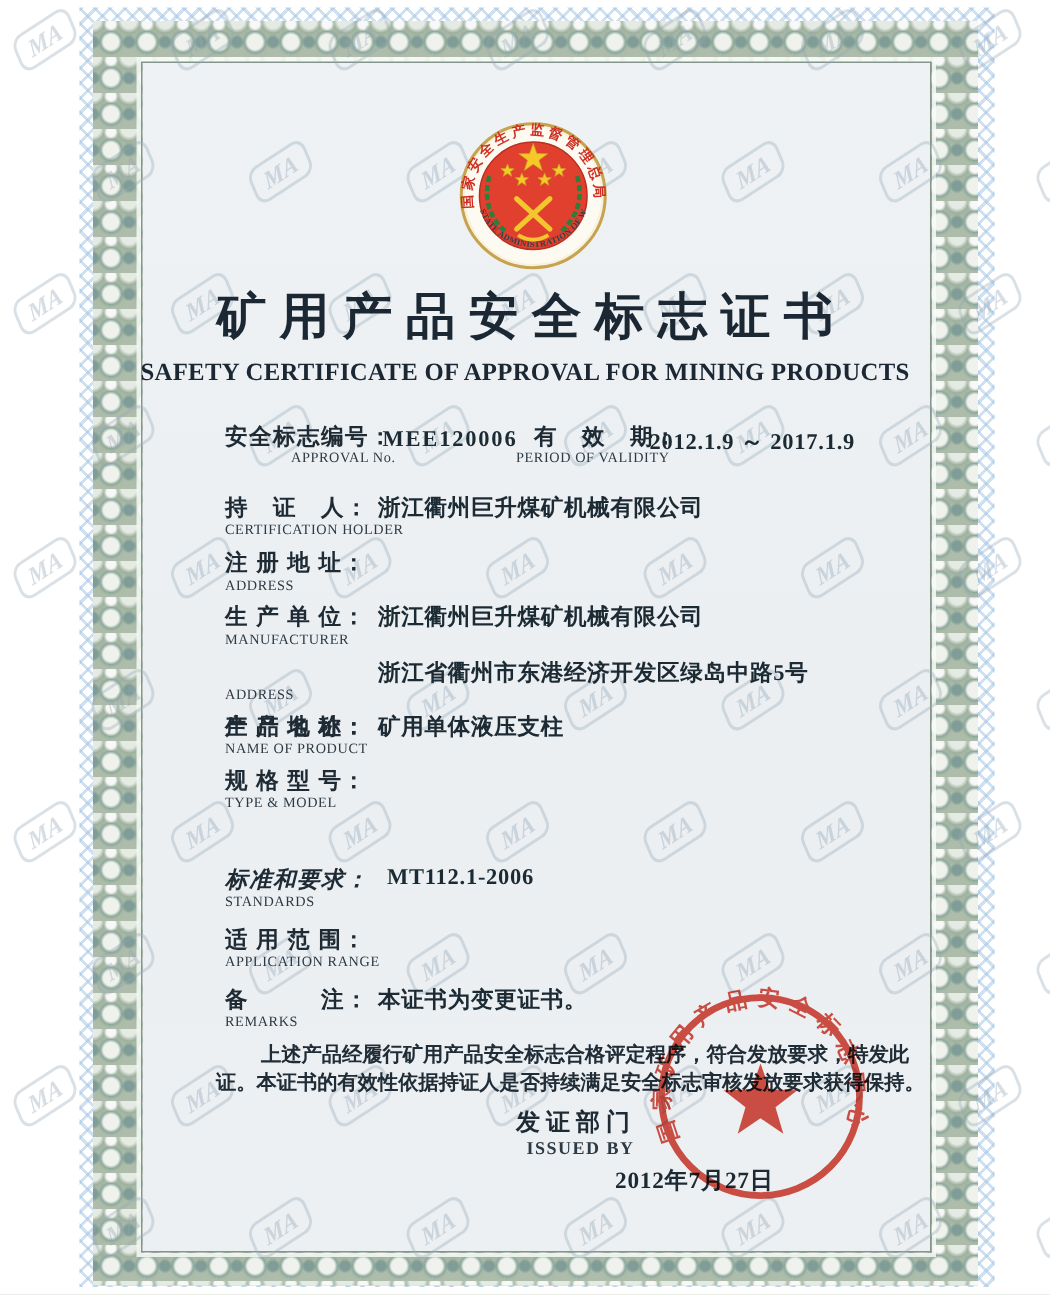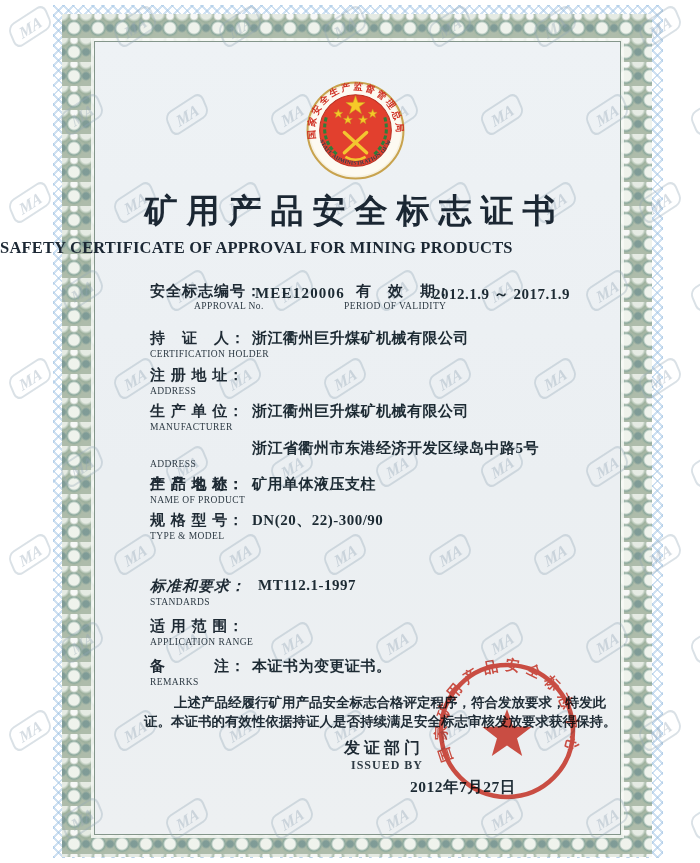--- a/index.html
+++ b/index.html
@@ -45,21 +45,21 @@
     text-align:center;transform:rotate(-33deg) skewX(-10deg);
   }
   
   .content{position:absolute;left:0;top:0;width:700px;height:863px;}
   .abs{position:absolute;}
   .title-cn{
     left:0;top:189px;width:700px;text-align:center;
     font-size:33px;font-weight:bold;color:#1b2733;letter-spacing:9px;text-indent:9px;
   }
   .title-en{
-    left:0;top:238px;width:700px;
+    left:0;top:238px;width:700px;text-align:center;
     font-size:16.5px;font-weight:bold;color:#1b2733;letter-spacing:0.2px;
   }
   .lab{font-size:15px;font-weight:bold;color:#1e2a34;letter-spacing:1px;white-space:nowrap;}
   .cap{font-size:9.5px;color:#2d3a44;letter-spacing:0.4px;white-space:nowrap;}
   .val{font-size:15px;font-weight:bold;color:#1c2a33;letter-spacing:0.5px;white-space:nowrap;}
   .stmt{font-size:13.5px;font-weight:bold;color:#202d37;white-space:nowrap;}
   .issuer-cn{font-size:16px;font-weight:bold;color:#1e2a34;letter-spacing:4px;}
   .issuer-en{font-size:12px;font-weight:bold;color:#2d3a44;letter-spacing:1px;}
   .date{font-size:15.5px;font-weight:bold;color:#1c2a33;letter-spacing:0.5px;}
   .seal{opacity:.88;mix-blend-mode:multiply;}
@@ -202,25 +202,24 @@
   <div class="abs lab" style="left:150px;top:439px;margin-top:36px;">生 产 地 址：</div>
   <div class="abs cap" style="left:150px;top:459px;">ADDRESS</div>
   <div class="abs val" style="left:252px;top:439px;">浙江省衢州市东港经济开发区绿岛中路5号</div>
 
   <div class="abs lab" style="left:150px;top:475px;">产 品 名 称：</div>
   <div class="abs cap" style="left:150px;top:495px;">NAME OF PRODUCT</div>
   <div class="abs val" style="left:252px;top:475px;">矿用单体液压支柱</div>
 
   <div class="abs lab" style="left:150px;top:511px;">规 格 型 号：</div>
   <div class="abs cap" style="left:150px;top:531px;">TYPE &amp; MODEL</div>
-  <div class="abs val" style="left:252px;top:511px;">DN(20、22)-300/90</div>
 
   <div class="abs lab" style="left:150px;top:577px;font-style:italic;">标准和要求：</div>
   <div class="abs cap" style="left:150px;top:597px;">STANDARDS</div>
-  <div class="abs val" style="left:258px;top:577px;">MT112.1-1997</div>
+  <div class="abs val" style="left:258px;top:577px;">MT112.1-2006</div>
 
   <div class="abs lab" style="left:150px;top:617px;">适 用 范 围：</div>
   <div class="abs cap" style="left:150px;top:637px;">APPLICATION RANGE</div>
 
   <div class="abs lab" style="left:150px;top:657px;">备　　　注：</div>
   <div class="abs cap" style="left:150px;top:677px;">REMARKS</div>
   <div class="abs val" style="left:252px;top:657px;">本证书为变更证书。</div>
 
   <div class="abs stmt" style="left:174px;top:694px;">上述产品经履行矿用产品安全标志合格评定程序，符合发放要求，特发此</div>
   <div class="abs stmt" style="left:144px;top:713px;">证。本证书的有效性依据持证人是否持续满足安全标志审核发放要求获得保持。</div>

